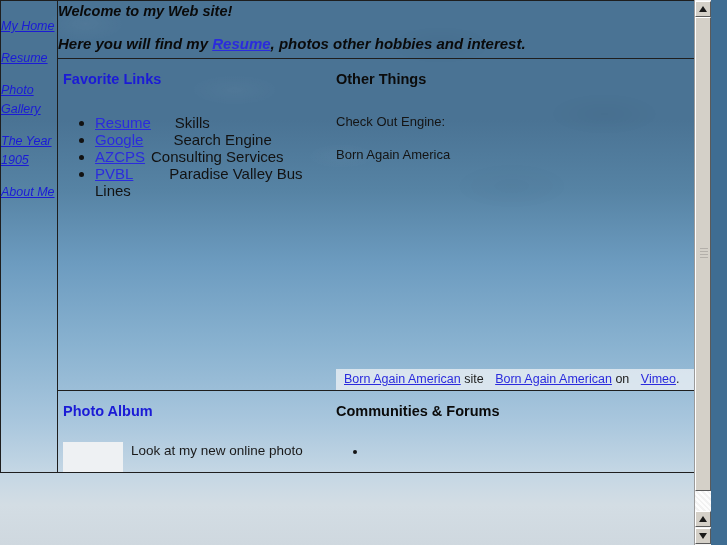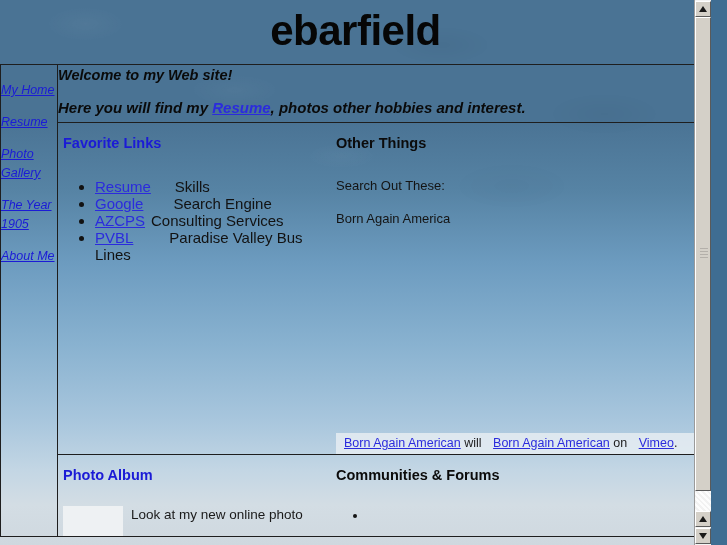--- a/index.html
+++ b/index.html
@@ -273,23 +273,20 @@
       repeating-linear-gradient(to bottom,
         #a9a5a0 0 1px, transparent 1px 3px);
     opacity: .75;
   }
 </style>
 </head>
 <body>
 
 <div id="page">
 
-  <div id="banner">
-    <h1 id="site-title">ebarfield</h1>
-  </div>
 
   <table id="layout">
     <tbody>
         <tr>
 
       <td class="nav-col" rowspan="3">
         <ul class="nav-list">
           <li>
             <a class="nav-link">My Home</a>
           </li>
@@ -324,24 +321,24 @@
             <ul class="fav-list">
               <li><a class="inline-link">Resume</a><span class="sp-1"></span><span class="desc">Skills</span></li>
               <li><a class="inline-link">Google</a><span class="sp-2"></span><span class="desc">Search Engine</span></li>
               <li><a class="inline-link">AZCPS</a><span class="sp-3"></span><span class="desc">Consulting Services</span></li>
               <li><a class="inline-link">PVBL</a><span class="sp-4"></span><span class="desc">Paradise Valley Bus Lines</span></li>
             </ul>
           </div>
 
           <div class="col-right">
             <h3 class="section-head">Other Things</h3>
-            <p class="right-text">Search Out These:</p>
+            <p class="right-text">Check Out Engine:</p>
             <p class="right-text second">Born Again America</p>
             <div class="video-spacer"></div>
-            <div class="video-credit"><a class="inline-link">Born Again American</a><span> will </span><a class="inline-link">Born Again American</a><span> on </span><a class="inline-link">Vimeo</a><span>.</span></div>
+            <div class="video-credit"><a class="inline-link">Born Again American</a><span> site </span><a class="inline-link">Born Again American</a><span> on </span><a class="inline-link">Vimeo</a><span>.</span></div>
           </div>
 
         </div>
       </td>
     </tr>
 
     <tr>
 
       <td class="body-col content-cell">
         <div class="cols">

